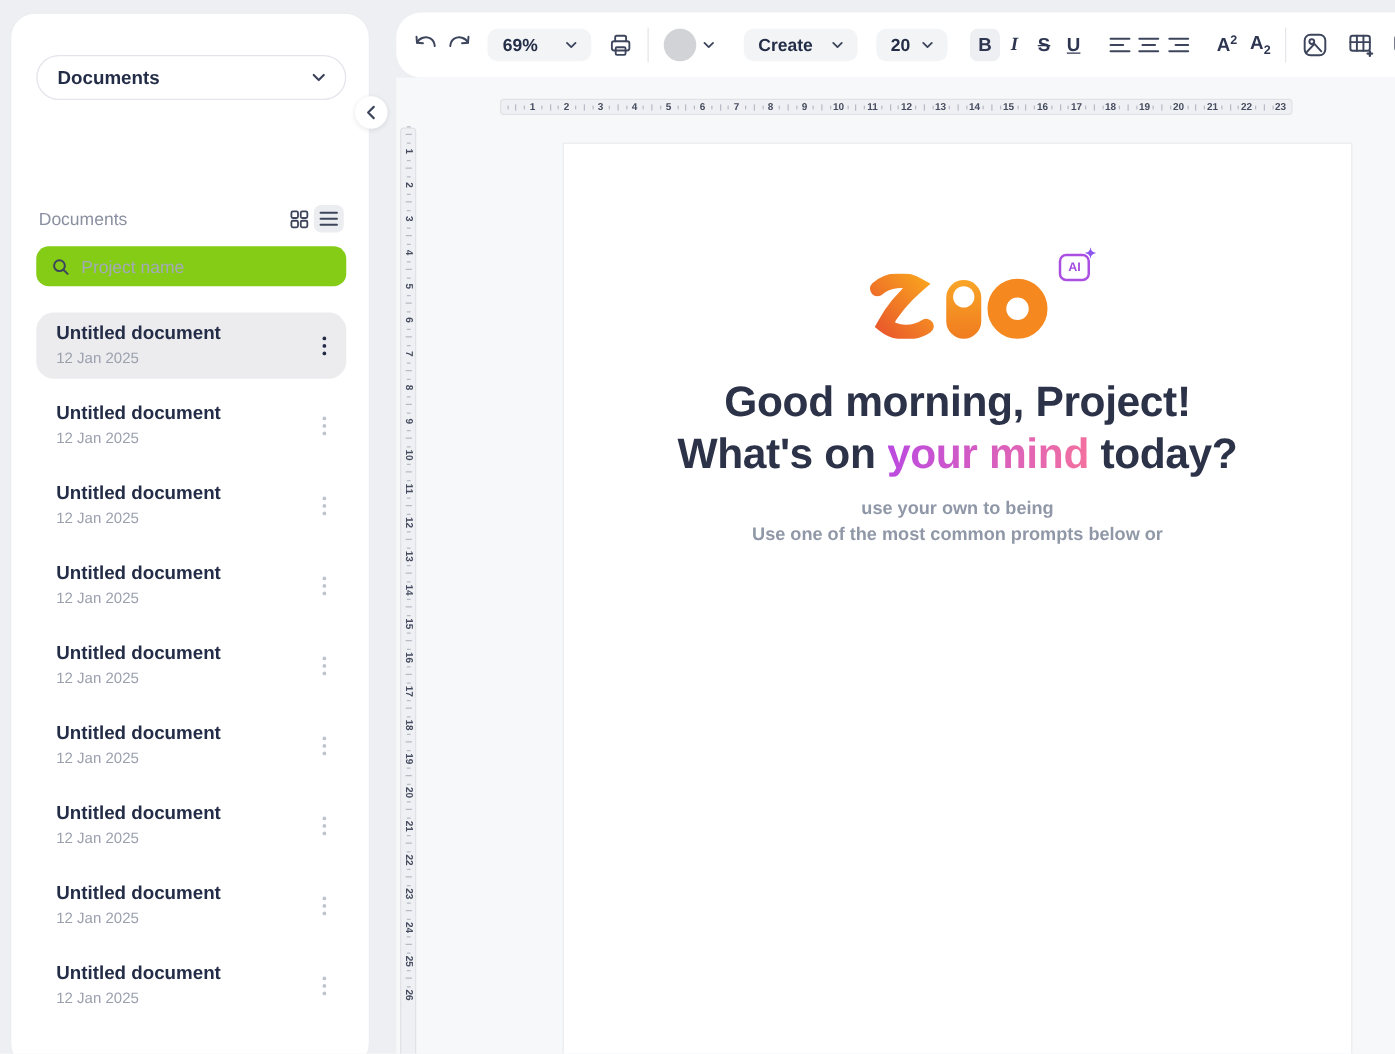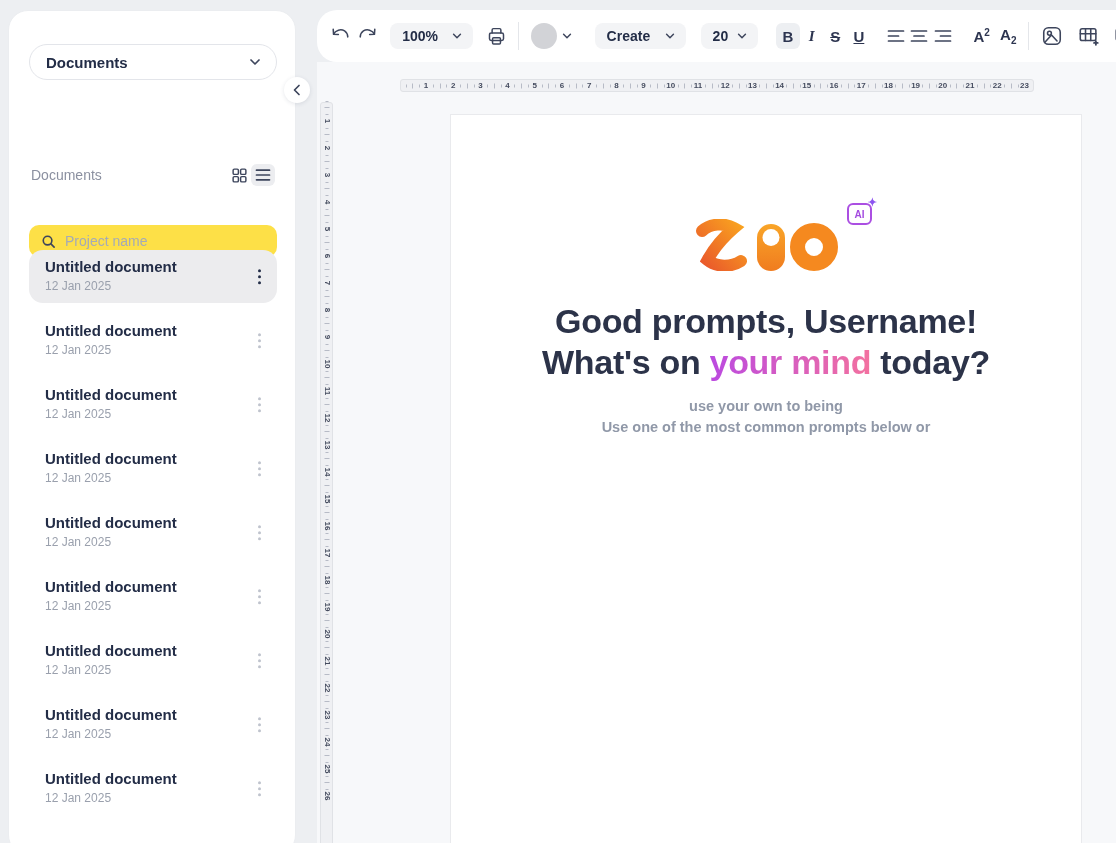--- a/index.html
+++ b/index.html
@@ -35,22 +35,22 @@
   }
   .section-row {
     position:absolute; left:22px; top:152px; width:244px; height:24px;
     display:flex; align-items:center;
   }
   .section-label { flex:1; font-size:14px; color:#8b90a0; }
   .view-btn { width:24px; height:22px; border-radius:6px; display:flex; align-items:center; justify-content:center; cursor:pointer; }
   .view-btn.active { background:#ecedf0; }
   .search-box {
     position:absolute; left:20px; top:186px; width:248px; height:32px;
-    background:#fde047; border-radius:10px;
-    display:flex; align-items:center; gap:9px; padding:0 12px;margin-top:28px;
+    background:#84cc16; border-radius:10px;
+    display:flex; align-items:center; gap:9px; padding:0 12px;
   }
   .search-box input {
     border:none; background:transparent; outline:none; flex:1;
     font-family:inherit; font-size:14px; color:#3d455c;
   }
   .search-box input::placeholder { color:#a4aab8; }
   .doc-list { position:absolute; left:20px; top:239px; width:248px; }
   .doc-item {
     position:relative; height:53px; margin-bottom:11px; border-radius:14px;
     padding:8px 54px 0 16px; cursor:pointer;
@@ -267,21 +267,21 @@
   <button class="tb-btn" style="margin-left:3px">
     <svg width="22" height="22" viewBox="0 0 24 24">
       <g class="ic">
           <path d="M19 10 C17 5.5 11 4 7 6.5 C4.7 8 3.7 10.3 3.5 13"></path>
           <path d="M19.4 4.8L19 10l-5.2.4"></path>
         </g>
     </svg>
   </button>
 
   <div class="pill" style="margin-left:9px;width:84px">
-    <span>100%</span>
+    <span>69%</span>
     <svg width="12" height="12" viewBox="0 0 14 14">
         <path class="ic" d="M3 5l4 4 4-4"></path>
       </svg>
   </div>
 
   <button class="tb-btn" style="margin-left:10px">
     <svg width="21" height="21" viewBox="0 0 24 24">
       <g class="ic">
           <path d="M7 8V4.5A1.5 1.5 0 0 1 8.5 3h7A1.5 1.5 0 0 1 17 4.5V8"></path>
           <rect x="4" y="8" width="16" height="8.5" rx="2"></rect>
@@ -602,21 +602,21 @@
         </div>
       <div class="logo-o"></div>
       <div class="ai-badge">
         <span>AI</span>
         <span class="spark">✦</span>
       </div>
     </div>
 
     <div class="greeting">
       <div>
-        <span>Good prompts, Username!</span>
+        <span>Good morning, Project!</span>
       </div>
       <div>
         <span>What's on </span><span class="grad">your mind</span><span> today?</span>
       </div>
     </div>
 
     <div class="subtitle">
       <div>use your own to being</div>
       <div>Use one of the most common prompts below or</div>
     </div>

